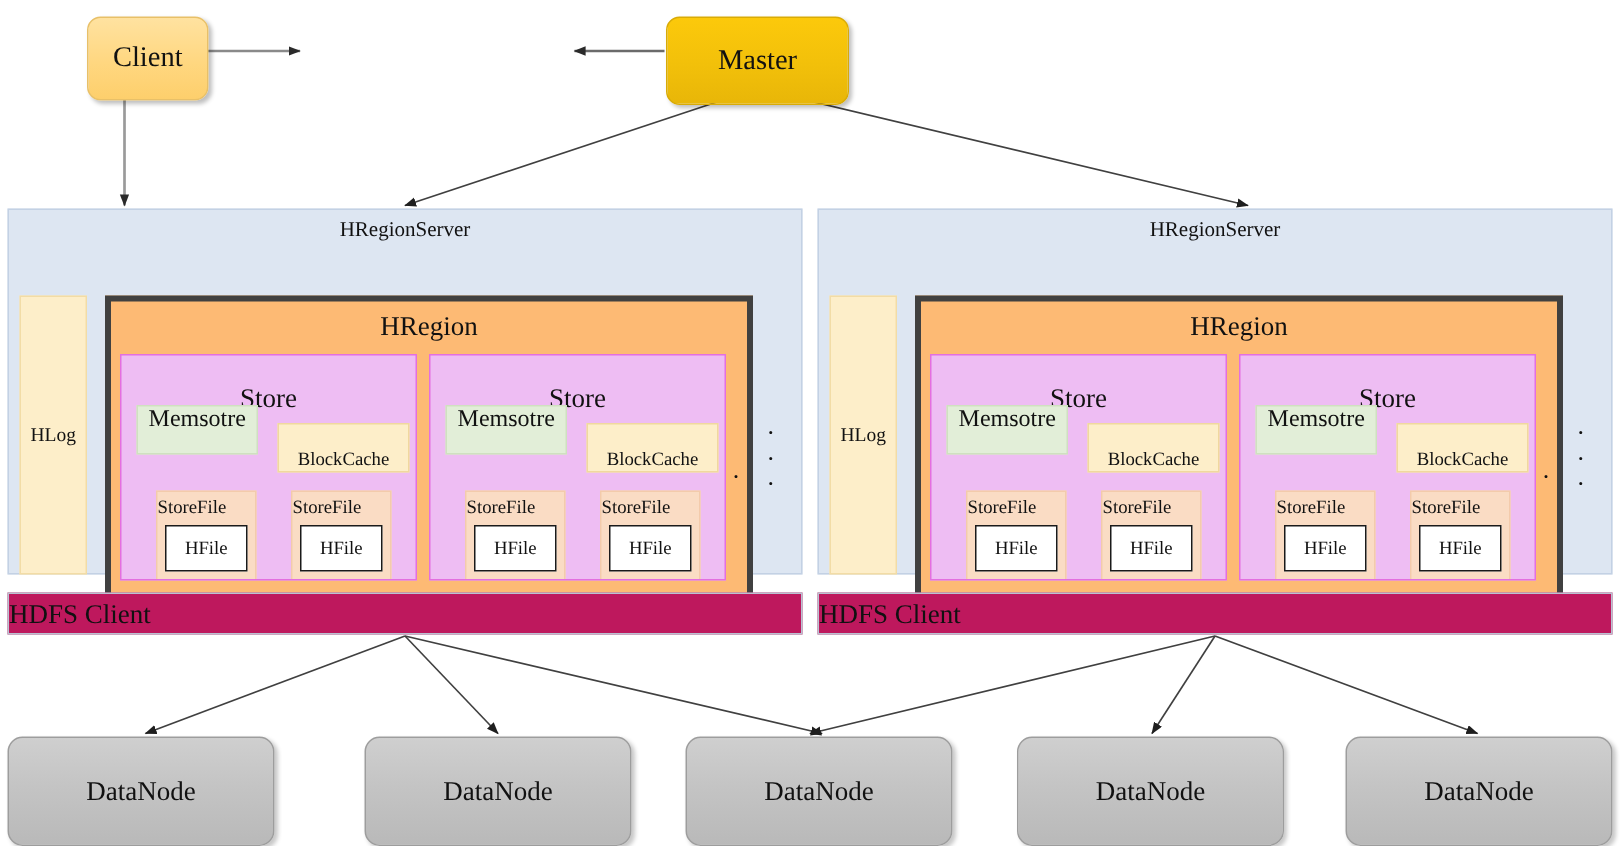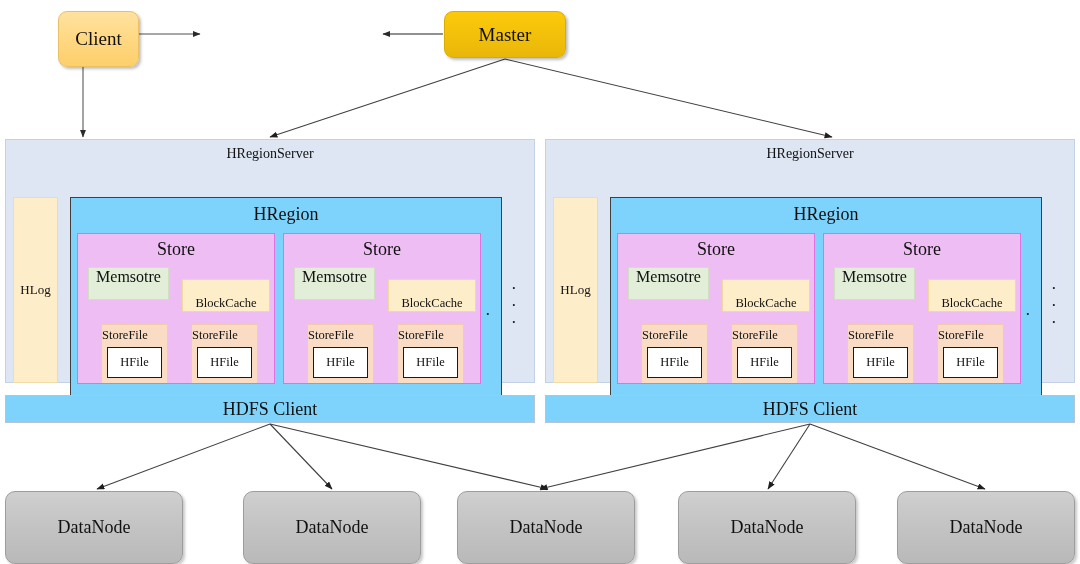--- a/index.html
+++ b/index.html
@@ -13,21 +13,21 @@
 
   
   .client{
     left:43px;top:11px;width:81px;height:56px;border-radius:9px;
     background:linear-gradient(180deg,#ffe2a0 0%,#ffd780 55%,#fdcf6c 100%);
     border:1px solid #e8c068;font-size:19px;
     box-shadow:2px 2px 3px rgba(0,0,0,0.25);
     margin-left:15px;
   }
   .master{
-    left:444px;top:11px;width:122px;height:47px;border-radius:9px;
+    left:444px;top:11px;width:122px;height:59px;border-radius:9px;
     background:linear-gradient(180deg,#fcc90b 0%,#f2c00a 55%,#e8b608 100%);
     border:1px solid #d9ab06;font-size:19px;
     box-shadow:2px 2px 3px rgba(0,0,0,0.25);
   }
   .zk-wrap{position:absolute;left:192px;top:0px;width:196px;height:66px;}
   .zk-label{
     position:absolute;left:0;top:0;width:196px;height:66px;
     display:flex;align-items:center;justify-content:center;
     font-size:19px;z-index:3;
   }
@@ -42,32 +42,32 @@
   .hrs-title{
     position:absolute;left:0;top:6px;width:100%;text-align:center;font-size:14px;
   }
   .hlog{
     position:absolute;top:197px;width:45px;height:186px;
     background:#fdeec9;border:1px solid #f2dca6;box-sizing:border-box;
     display:flex;align-items:center;justify-content:center;font-size:13px;
   }
   .hregion{
     position:absolute;top:197px;height:208px;
-    background:#7dd3fc;border:1px solid #404040;box-sizing:border-box;
+    background:#fdba74;border:4px solid #404040;box-sizing:border-box;
   }
   .hregion-title{
     position:absolute;left:0;top:6px;width:100%;text-align:center;font-size:18px;
   }
   .store{
     position:absolute;top:35px;height:151px;
     background:#eebdf3;border:1px solid #e36fe0;box-sizing:border-box;
     overflow:hidden;
   }
   .store-title{
-    position:absolute;left:0;top:5px;width:100%;text-align:center;font-size:18px;
+    position:absolute;left:0;top:18px;width:100%;text-align:center;font-size:18px;
   }
   .memstore{
     position:absolute;top:33px;height:33px;
     background:#e2eed8;border:1px solid #cfe0c0;box-sizing:border-box;
     display:flex;align-items:flex-start;justify-content:center;font-size:16px;
   }
   .blockcache{
     position:absolute;top:33px;height:33px;
     background:#fdeec9;border:1px solid #f0d89e;box-sizing:border-box;
     display:flex;align-items:flex-end;justify-content:center;font-size:12.5px;margin-top:12px;
@@ -85,22 +85,22 @@
     display:flex;align-items:center;justify-content:center;font-size:12.5px;
   }
   .dots{
     position:absolute;font-size:17px;letter-spacing:3px;color:#111;
     line-height:1;
   }
 
   
   .hdfs{
     position:absolute;top:395px;height:28px;
-    background:#7dd3fc;border:1px solid #b9c2d2;box-sizing:border-box;
-    display:flex;align-items:center;justify-content:center;font-size:18px;
+    background:#be185d;border:1px solid #b9c2d2;box-sizing:border-box;
+    display:flex;align-items:center;justify-content:flex-start;font-size:18px;
   }
   .hdfs-left{left:5px;width:530px;}
   .hdfs-right{left:545px;width:530px;}
 
   
   .datanode{
     position:absolute;top:491px;height:73px;border-radius:10px;
     background:linear-gradient(180deg,#cfcfcf 0%,#c4c4c4 45%,#b9b9b9 100%);
     border:1px solid #9d9d9d;box-sizing:border-box;
     display:flex;align-items:center;justify-content:center;font-size:18px;

